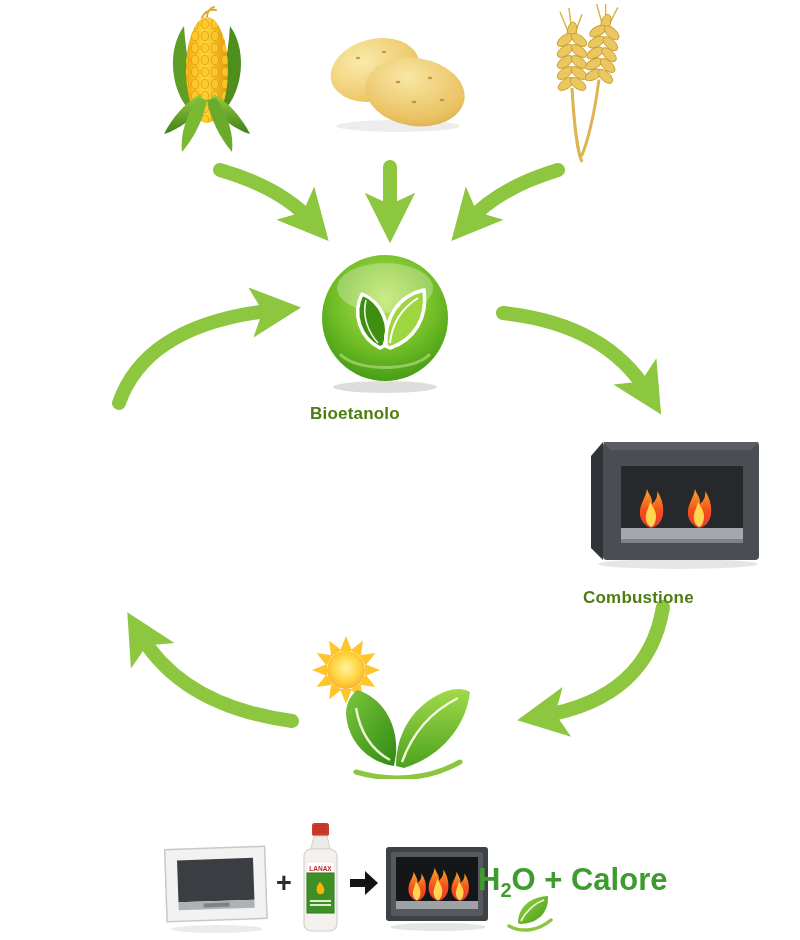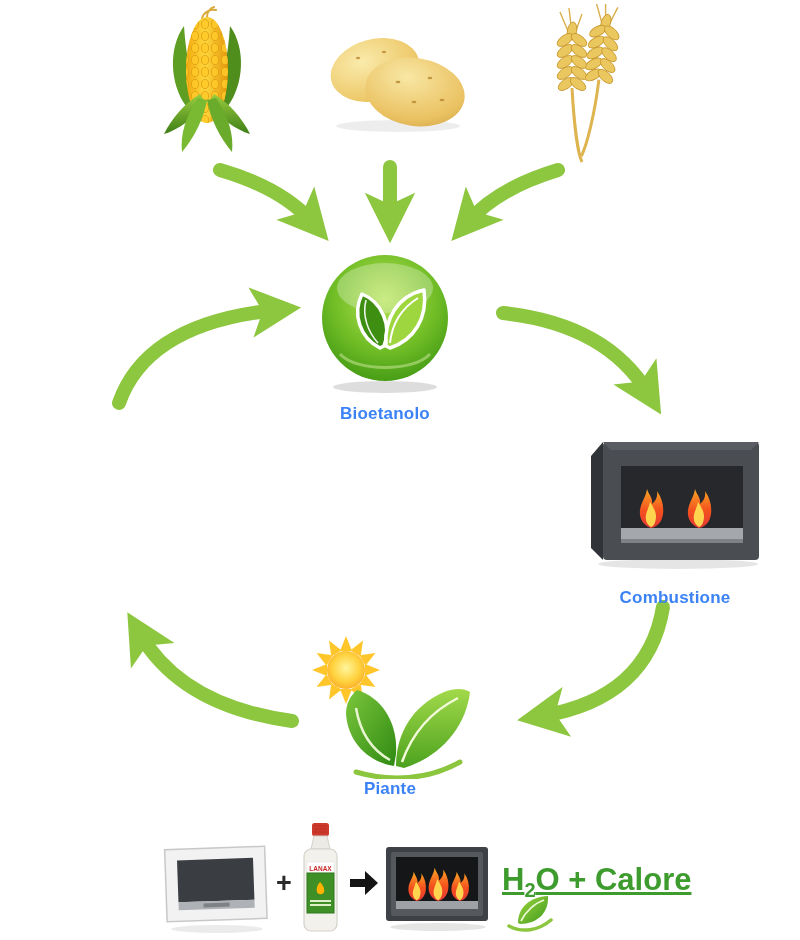--- a/index.html
+++ b/index.html
@@ -7,22 +7,22 @@
   body {
     width: 800px; height: 940px;
     font-family: "Liberation Sans", sans-serif;
     position: relative; overflow: hidden;
   }
   .canvas { position: relative; width: 800px; height: 940px; background: #fff; }
   .abs { position: absolute; }
   .arrows-layer { position: absolute; left: 0; top: 0; z-index: 1; pointer-events: none; }
   .node, .source, .bottomitem { z-index: 2; }
   .node-label {
-    color: #3b82f6; font-weight: bold; font-size: 17px;
-    text-align: center; letter-spacing: 0.2px;
+    color: #4d7c0f; font-weight: bold; font-size: 17px;
+    letter-spacing: 0.2px;
   }
   .plus-sign { font-size: 27px; font-weight: bold; color: #2b2b2b; text-align: center; }
   .result-text {
     color: #3E9C2E; font-weight: bold; font-size: 31px; white-space: nowrap;
   }
   .result-text sub { font-size: 20px; }
   svg { display: block; }
 </style>
 </head>
 <body>
@@ -226,21 +226,20 @@
         </g>
         <circle r="19" fill="url(#grad-sun)"></circle>
       </g>
       <path d="M96,132 C70,128 50,108 48,80 C48,70 52,62 59,56 C85,64 100,90 98,120 Z" fill="url(#grad-leaf1)"></path>
       <path d="M92,126 C74,116 62,98 58,74" stroke="#E8F5D0" stroke-width="2.5" fill="none"></path>
       <path d="M98,132 C98,100 114,72 146,58 C156,54 166,54 172,58 C168,92 144,122 106,134 Z" fill="url(#grad-leaf2)"></path>
       <path d="M104,128 C114,100 132,78 160,64" stroke="#F2FAD9" stroke-width="2.5" fill="none"></path>
       <path d="M58,138 C92,148 130,146 162,128" stroke="#8CC63F" stroke-width="5" fill="none" stroke-linecap="round"></path>
     </svg>
   </div>
-  <div class="abs node node-label" style="left:310px; top:779px; width:160px;">Piante</div>
 
   <div class="abs bottomitem" style="left:163px; top:843px;">
     <svg width="108" height="92" viewBox="0 0 108 92">
       <ellipse cx="54" cy="86" rx="46" ry="4" fill="#000" opacity="0.08"></ellipse>
       <g transform="rotate(-2 54 45)">
         <rect x="3" y="5" width="100" height="72" fill="#F2F2F2" stroke="#C8C8C8" stroke-width="1.5"></rect>
         <rect x="15" y="16" width="76" height="42" fill="#3A3D41"></rect>
         <rect x="15" y="58" width="76" height="8" fill="#AEB2B6"></rect>
         <rect x="40" y="60" width="26" height="4" fill="#7E8286"></rect>
       </g>
@@ -277,21 +276,21 @@
       <rect x="3" y="4" width="102" height="74" rx="3" fill="#3E4145"></rect>
       <rect x="8" y="9" width="92" height="64" rx="2" fill="#55585C"></rect>
       <rect x="13" y="14" width="82" height="44" fill="#151617"></rect>
       <rect x="13" y="58" width="82" height="8" fill="#9EA2A6"></rect>
       <use href="#def-flame" transform="translate(24,28) scale(0.75)"></use>
       <use href="#def-flame" transform="translate(44,24) scale(0.85)"></use>
       <use href="#def-flame" transform="translate(67,28) scale(0.75)"></use>
     </svg>
   </div>
 
-  <div class="abs bottomitem result-text" style="left:502px; top:862px;text-decoration:underline;"><span>H</span><sub>2</sub><span>O + Calore</span></div>
+  <div class="abs bottomitem result-text" style="left:478px; top:862px;"><span>H</span><sub>2</sub><span>O + Calore</span></div>
 
   <div class="abs bottomitem" style="left:506px; top:893px;">
     <svg width="48" height="42" viewBox="0 0 48 42">
       <defs>
         <linearGradient id="grad-leaf-sm" x1="0" y1="0" x2="1" y2="1">
           <stop offset="0" stop-color="#9ED63F"></stop>
             <stop offset="1" stop-color="#3F9A1D"></stop>
         </linearGradient>
       </defs>
       <path d="M12,30 C12,14 24,4 42,3 C43,20 31,31 14,31 Z" fill="url(#grad-leaf-sm)"></path>

